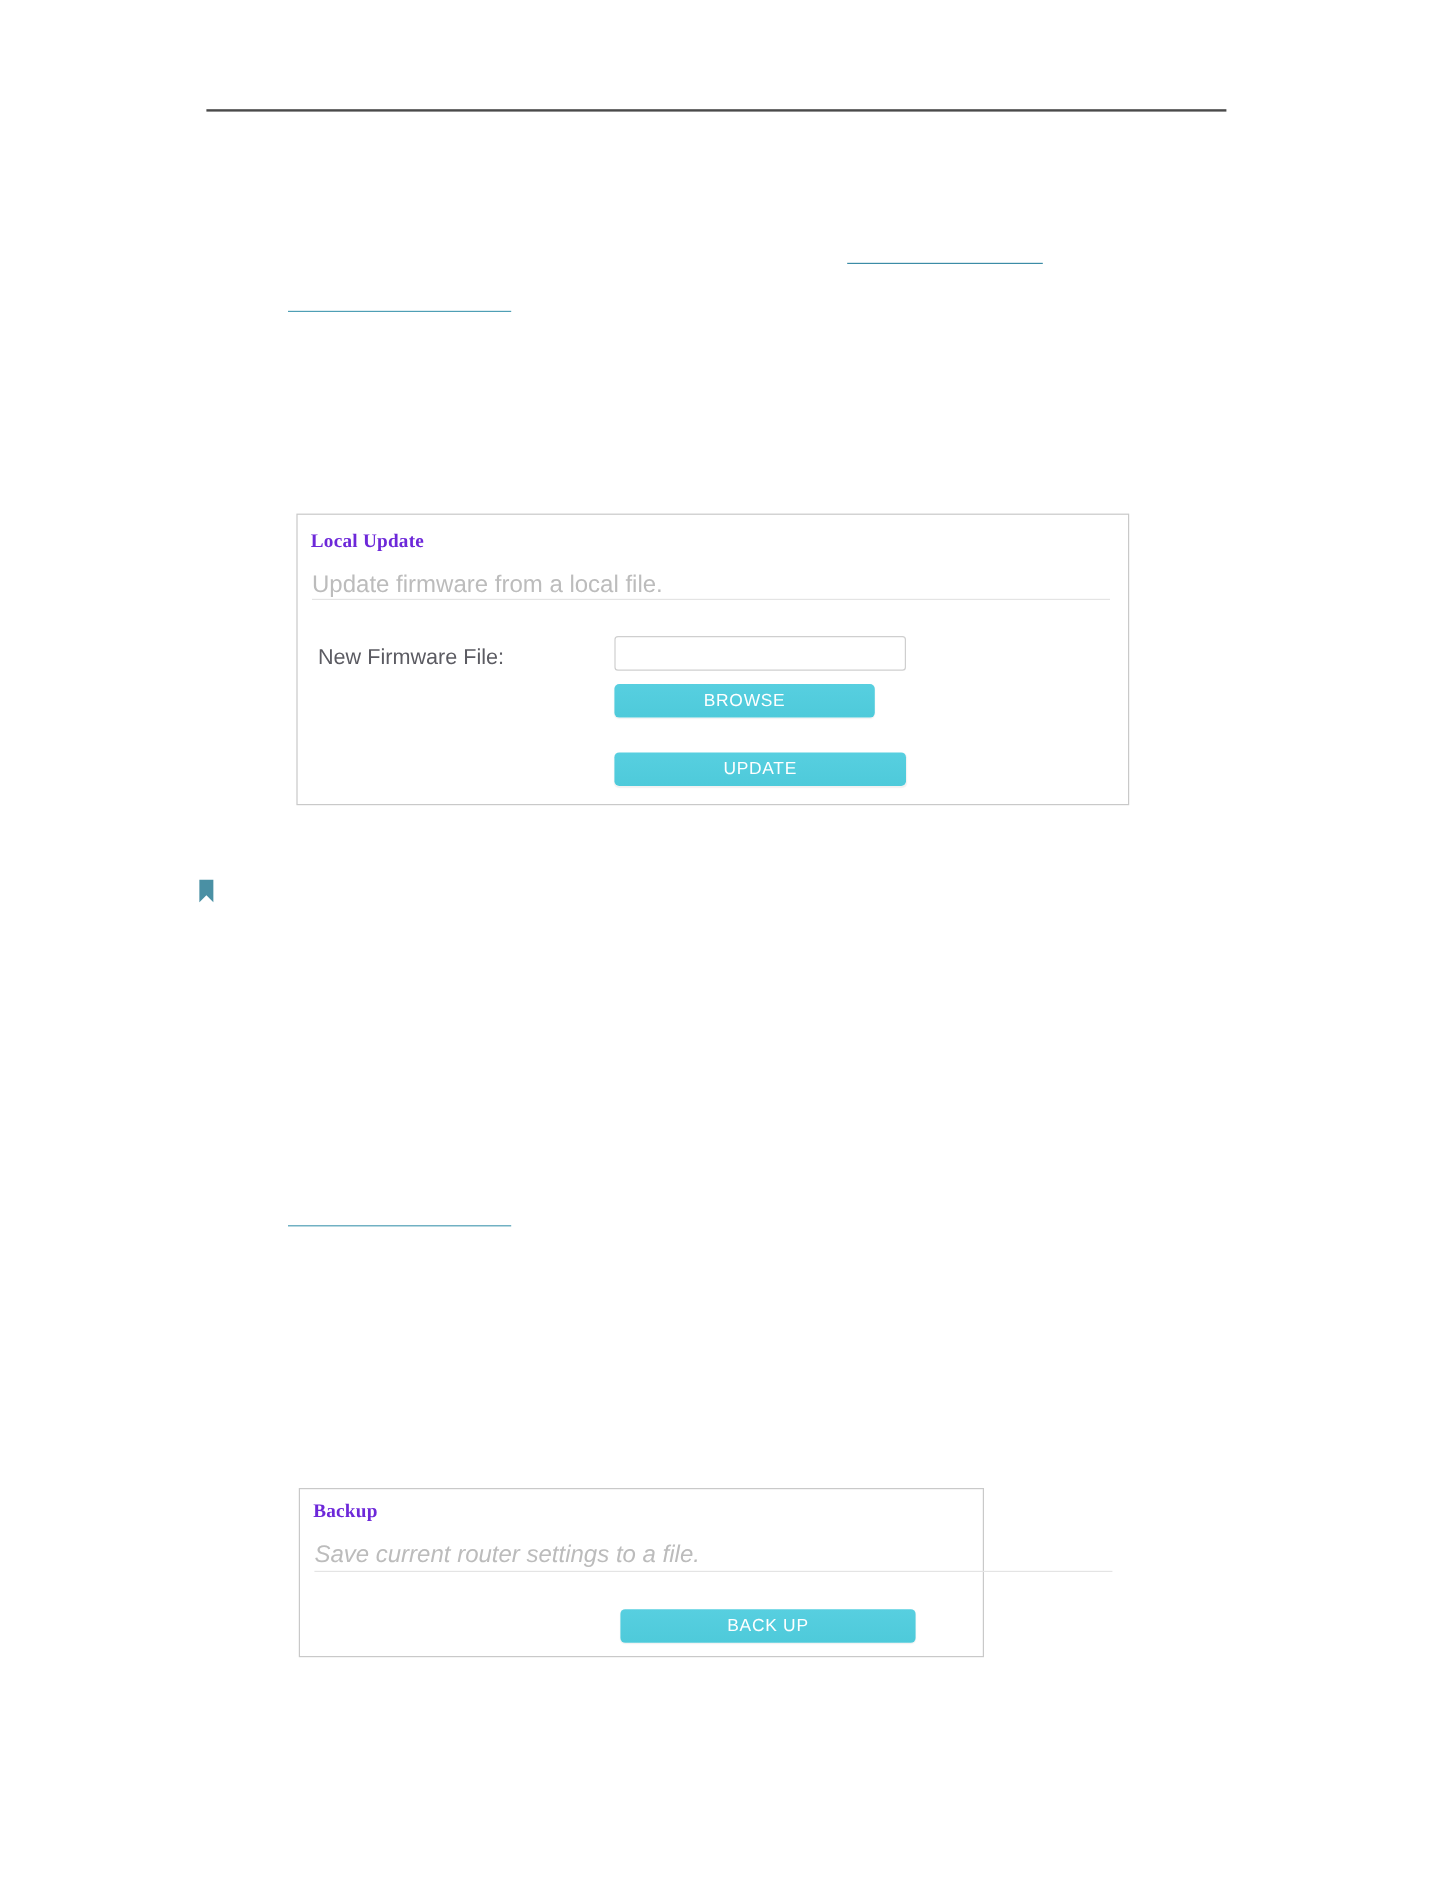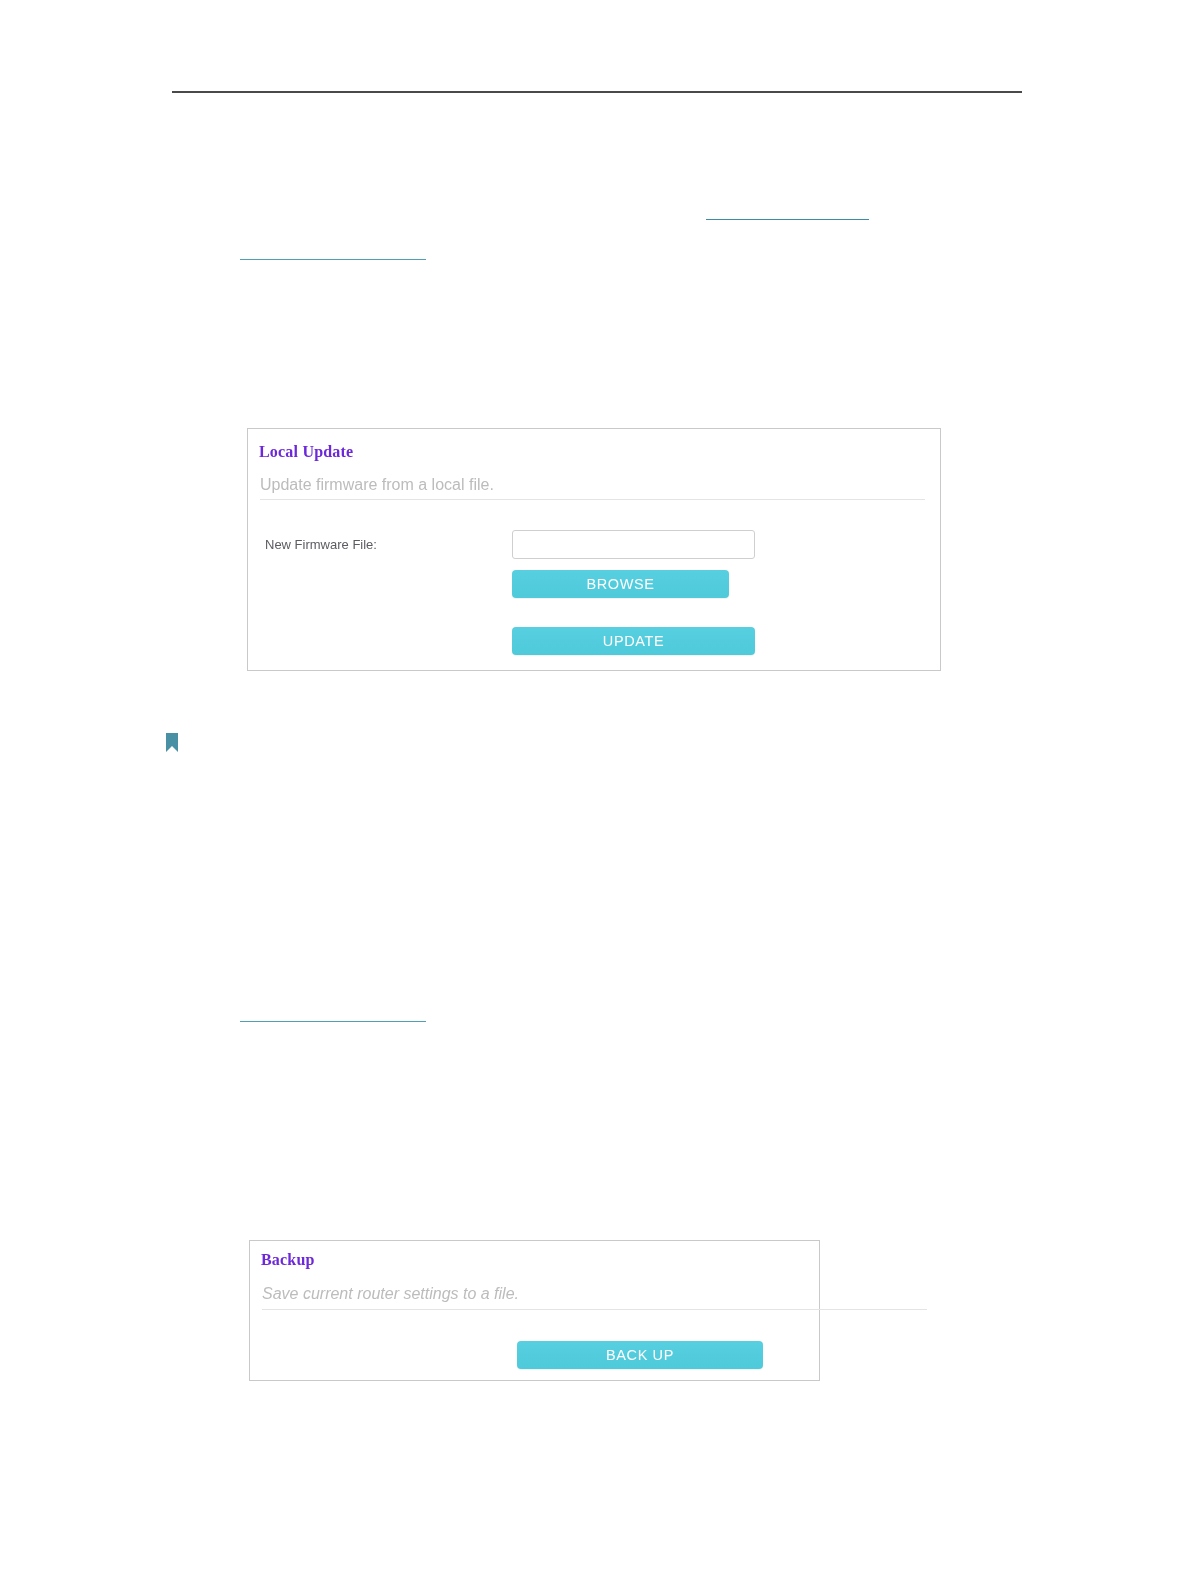--- a/index.html
+++ b/index.html
@@ -60,35 +60,35 @@
     font-family: Liberation Serif, serif;
     font-weight: bold;
     font-size: 16px;
     color: #6d28d9;
     letter-spacing: 0.2px;
     white-space: nowrap;
   }
   .panel-subtitle {
     position: absolute;
     left: 12px;
-    font-size: 16px;
+    font-size: 20px;
     color: #bcbcbc;
     white-space: nowrap;
   }
   .panel-divider {
     position: absolute;
     left: 12px;
     height: 1px;
     background: #e4e4e4;
   }
 
   
   .field-label {
     position: absolute;
-    font-size: 13px;
+    font-size: 18px;
     color: #5b5b62;
     text-align: left;
     white-space: nowrap;
   }
   .text-input {
     position: absolute;
     box-sizing: border-box;
     border: 1px solid #cfcfcf;
     border-radius: 3px;
     background: #ffffff;

